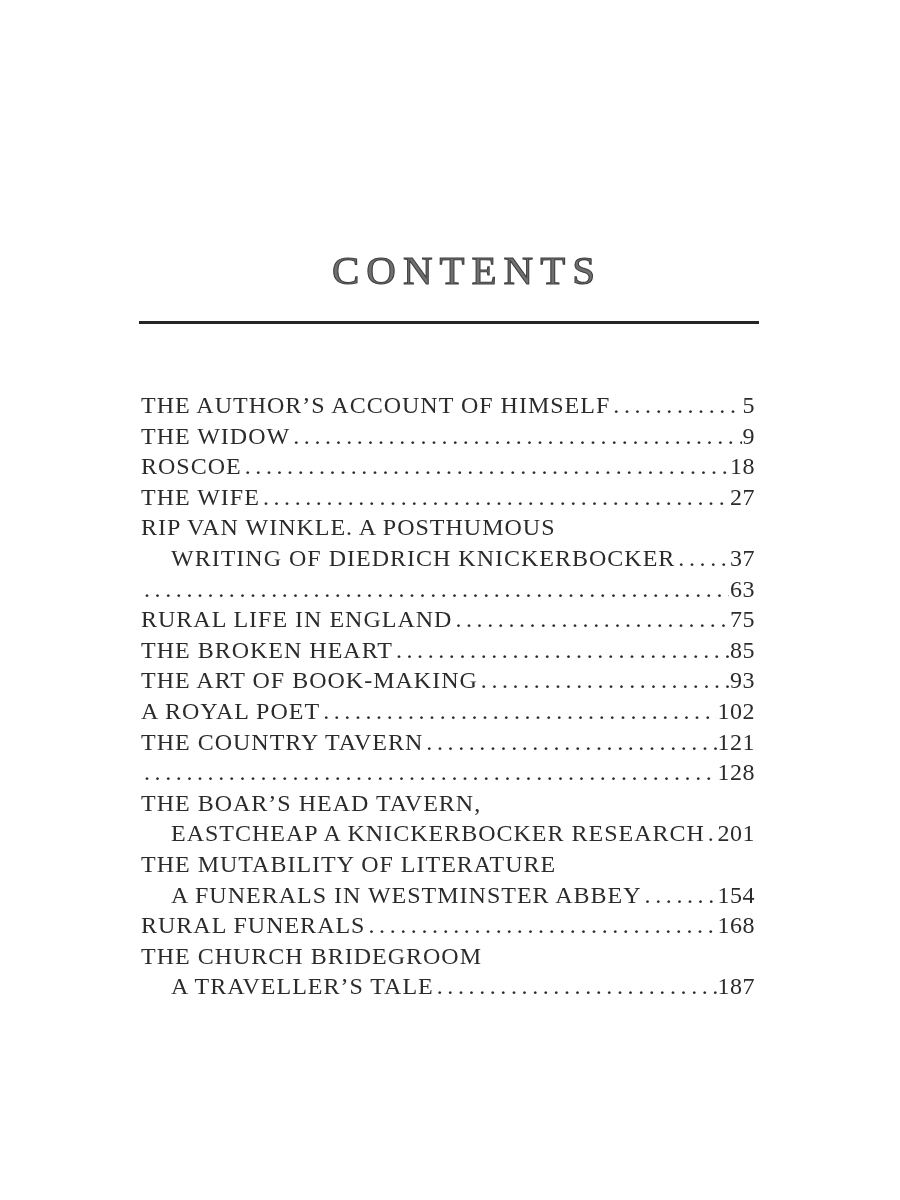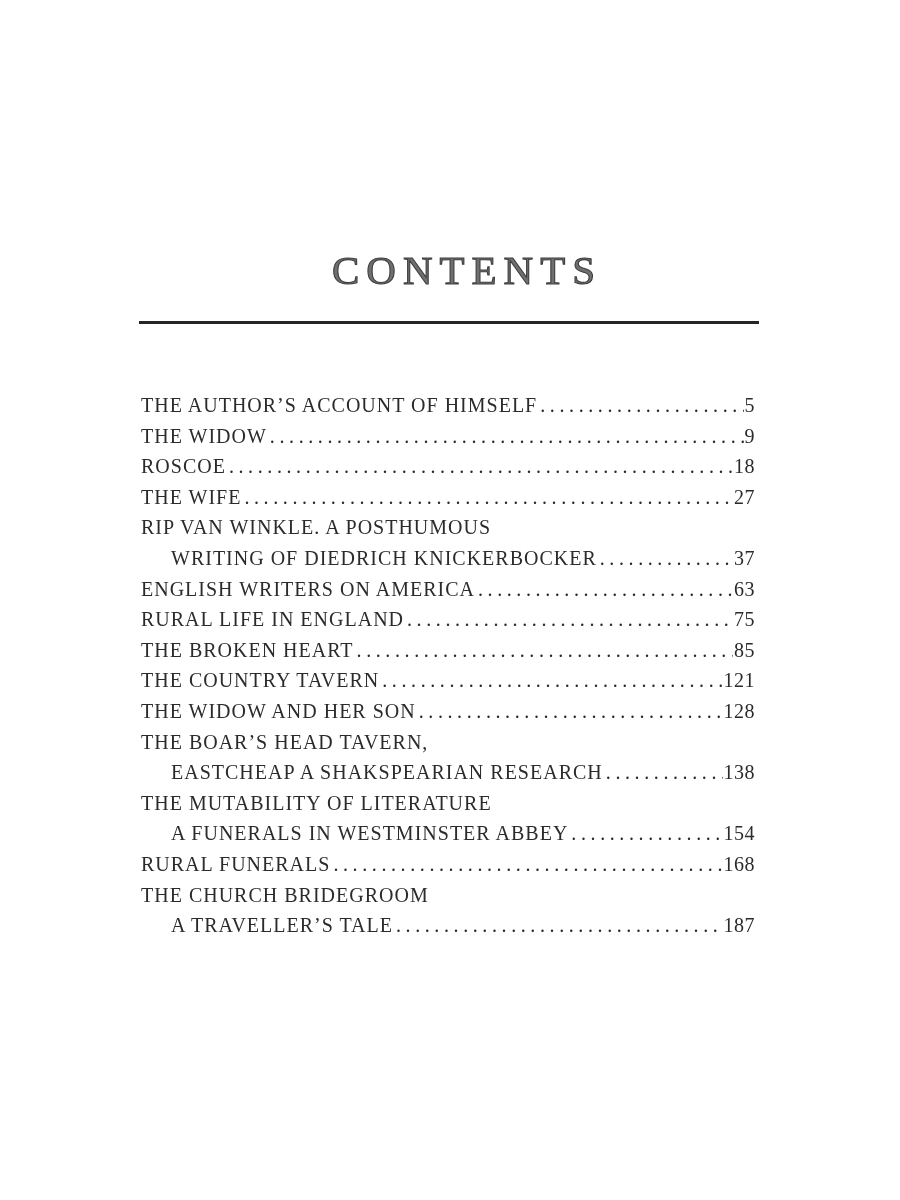--- a/index.html
+++ b/index.html
@@ -42,21 +42,21 @@
   .toc {
     position: absolute;
     top: 390px;
     left: 141px;
     width: 614px;
   }
   .row {
     display: flex;
     height: 30.6px;
     line-height: 30.6px;
-    font-size: 20px;
+    font-size: 24px;
     color: var(--text);
   }
   .row.indent { padding-left: 30px; }
   .text {
     white-space: nowrap;
     letter-spacing: 1px;
     flex: 0 0 auto;
   }
   .leader {
     flex: 1 1 auto;
@@ -111,60 +111,68 @@
 
   </div>
 
   <div class="row indent">
     <span class="text">WRITING OF DIEDRICH KNICKERBOCKER</span>
     <span class="leader"></span>
     <span class="pagenum">37</span>
   </div>
 
   <div class="row">
-    <span class="text">ENGLISH WRITERS ON AMERICA</span>
     <span class="leader"></span>
     <span class="pagenum">63</span>
   </div>
 
   <div class="row">
     <span class="text">RURAL LIFE IN ENGLAND</span>
     <span class="leader"></span>
     <span class="pagenum">75</span>
   </div>
 
   <div class="row">
     <span class="text">THE BROKEN HEART</span>
     <span class="leader"></span>
     <span class="pagenum">85</span>
   </div>
 
-
+  <div class="row">
+    <span class="text">THE ART OF BOOK-MAKING</span>
+    <span class="leader"></span>
+    <span class="pagenum">93</span>
+  </div>
+
+  <div class="row">
+    <span class="text">A ROYAL POET</span>
+    <span class="leader"></span>
+    <span class="pagenum">102</span>
+  </div>
 
   <div class="row">
     <span class="text">THE COUNTRY TAVERN</span>
     <span class="leader"></span>
     <span class="pagenum">121</span>
   </div>
 
   <div class="row">
-    <span class="text">THE WIDOW AND HER SON</span>
     <span class="leader"></span>
     <span class="pagenum">128</span>
   </div>
 
   <div class="row">
     <span class="text">THE BOAR’S HEAD TAVERN,</span>
 
   </div>
 
   <div class="row indent">
-    <span class="text">EASTCHEAP A SHAKSPEARIAN RESEARCH</span>
-    <span class="leader"></span>
-    <span class="pagenum">138</span>
+    <span class="text">EASTCHEAP A KNICKERBOCKER RESEARCH</span>
+    <span class="leader"></span>
+    <span class="pagenum">201</span>
   </div>
 
   <div class="row">
     <span class="text">THE MUTABILITY OF LITERATURE</span>
 
   </div>
 
   <div class="row indent">
     <span class="text">A FUNERALS IN WESTMINSTER ABBEY</span>
     <span class="leader"></span>

